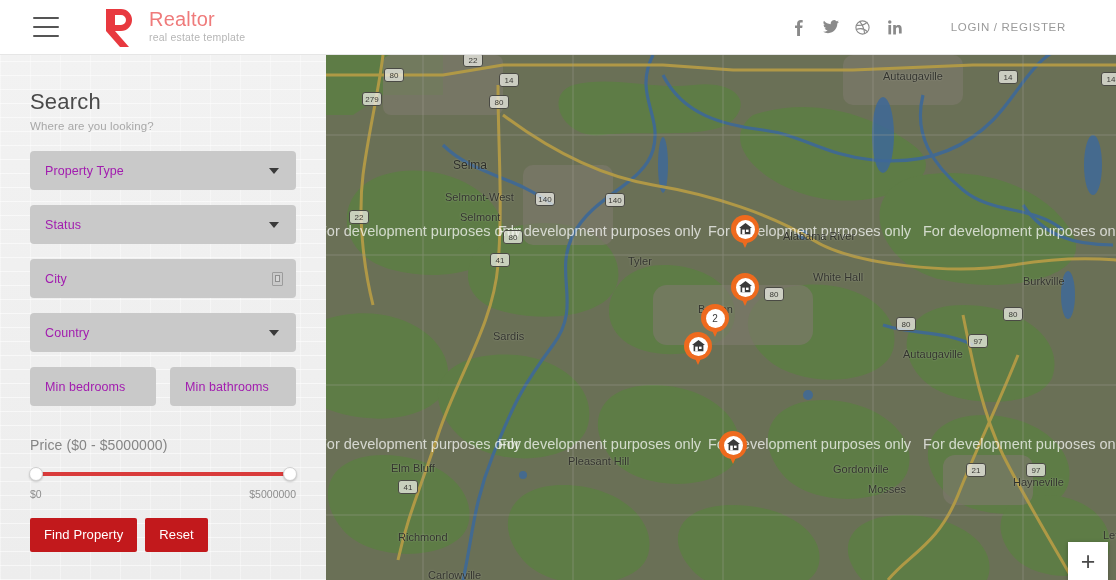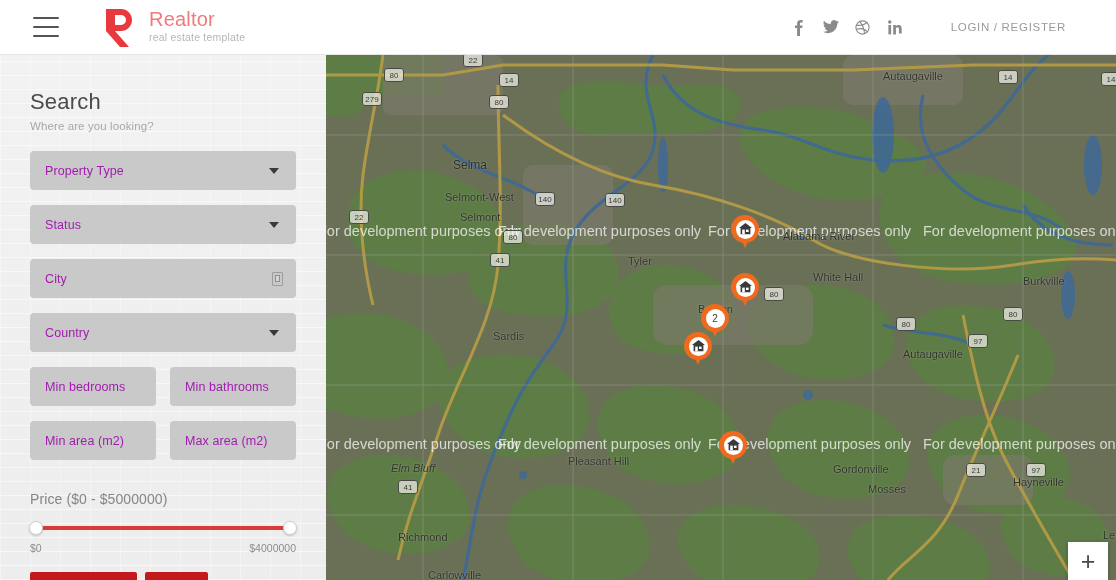--- a/index.html
+++ b/index.html
@@ -322,40 +322,32 @@
 
       <div class="field-row">
         <div class="field">
           <span class="field-label">Min bedrooms</span>
         </div>
         <div class="field">
           <span class="field-label">Min bathrooms</span>
         </div>
       </div>
 
-      <div class="field-row">
-        <div class="field">
-          <span class="field-label">Min area (m2)</span>
-        </div>
-        <div class="field">
-          <span class="field-label">Max area (m2)</span>
-        </div>
-      </div>
     </div>
 
     <div class="price-block">
       <div class="price-label">Price ($0 - $5000000)</div>
       <div class="slider">
         <div class="slider-track"></div>
         <div class="slider-handle left"></div>
         <div class="slider-handle right"></div>
       </div>
       <div class="slider-values">
         <span>$0</span>
-        <span>$4000000</span>
+        <span>$5000000</span>
       </div>
     </div>
 
     <div class="btn-row">
       <button class="btn">Find Property</button>
       <button class="btn">Reset</button>
     </div>
   </div>
 
   <div class="map">
@@ -447,21 +439,21 @@
         <div class="map-label" style="left: 375px; top: 248px;">Benton</div>
         <div class="map-label" style="left: 490px; top: 216px;">White Hall</div>
         <div class="map-label" style="left: 700px; top: 220px;">Burkville</div>
         <div class="map-label" style="left: 560px; top: 15px;">Autaugaville</div>
         <div class="map-label" style="left: 580px; top: 293px;">Autaugaville</div>
         <div class="map-label" style="left: 545px; top: 428px;">Mosses</div>
         <div class="map-label" style="left: 510px; top: 408px;">Gordonville</div>
         <div class="map-label" style="left: 690px; top: 421px;">Hayneville</div>
         <div class="map-label" style="left: 780px; top: 474px;">Letohatchee</div>
         <div class="map-label" style="left: 245px; top: 400px;">Pleasant Hill</div>
-        <div class="map-label" style="left: 68px; top: 407px; font-style: italic;">Elm Bluff</div>
+        <div class="map-label" style="left: 68px; top: 407px;">Elm Bluff</div>
         <div class="map-label" style="left: 75px; top: 476px;">Richmond</div>
         <div class="map-label" style="left: 105px; top: 514px;">Carlowville</div>
         <div class="map-label" style="left: 460px; top: 175px;">Alabama River</div>
       </div>
     <div id="map-shields">
         <div class="shield" style="left: 61px; top: 13px;">80</div>
         <div class="shield" style="left: 140px; top: -2px;">22</div>
         <div class="shield" style="left: 176px; top: 18px;">14</div>
         <div class="shield" style="left: 39px; top: 37px;">279</div>
         <div class="shield" style="left: 166px; top: 40px;">80</div>

